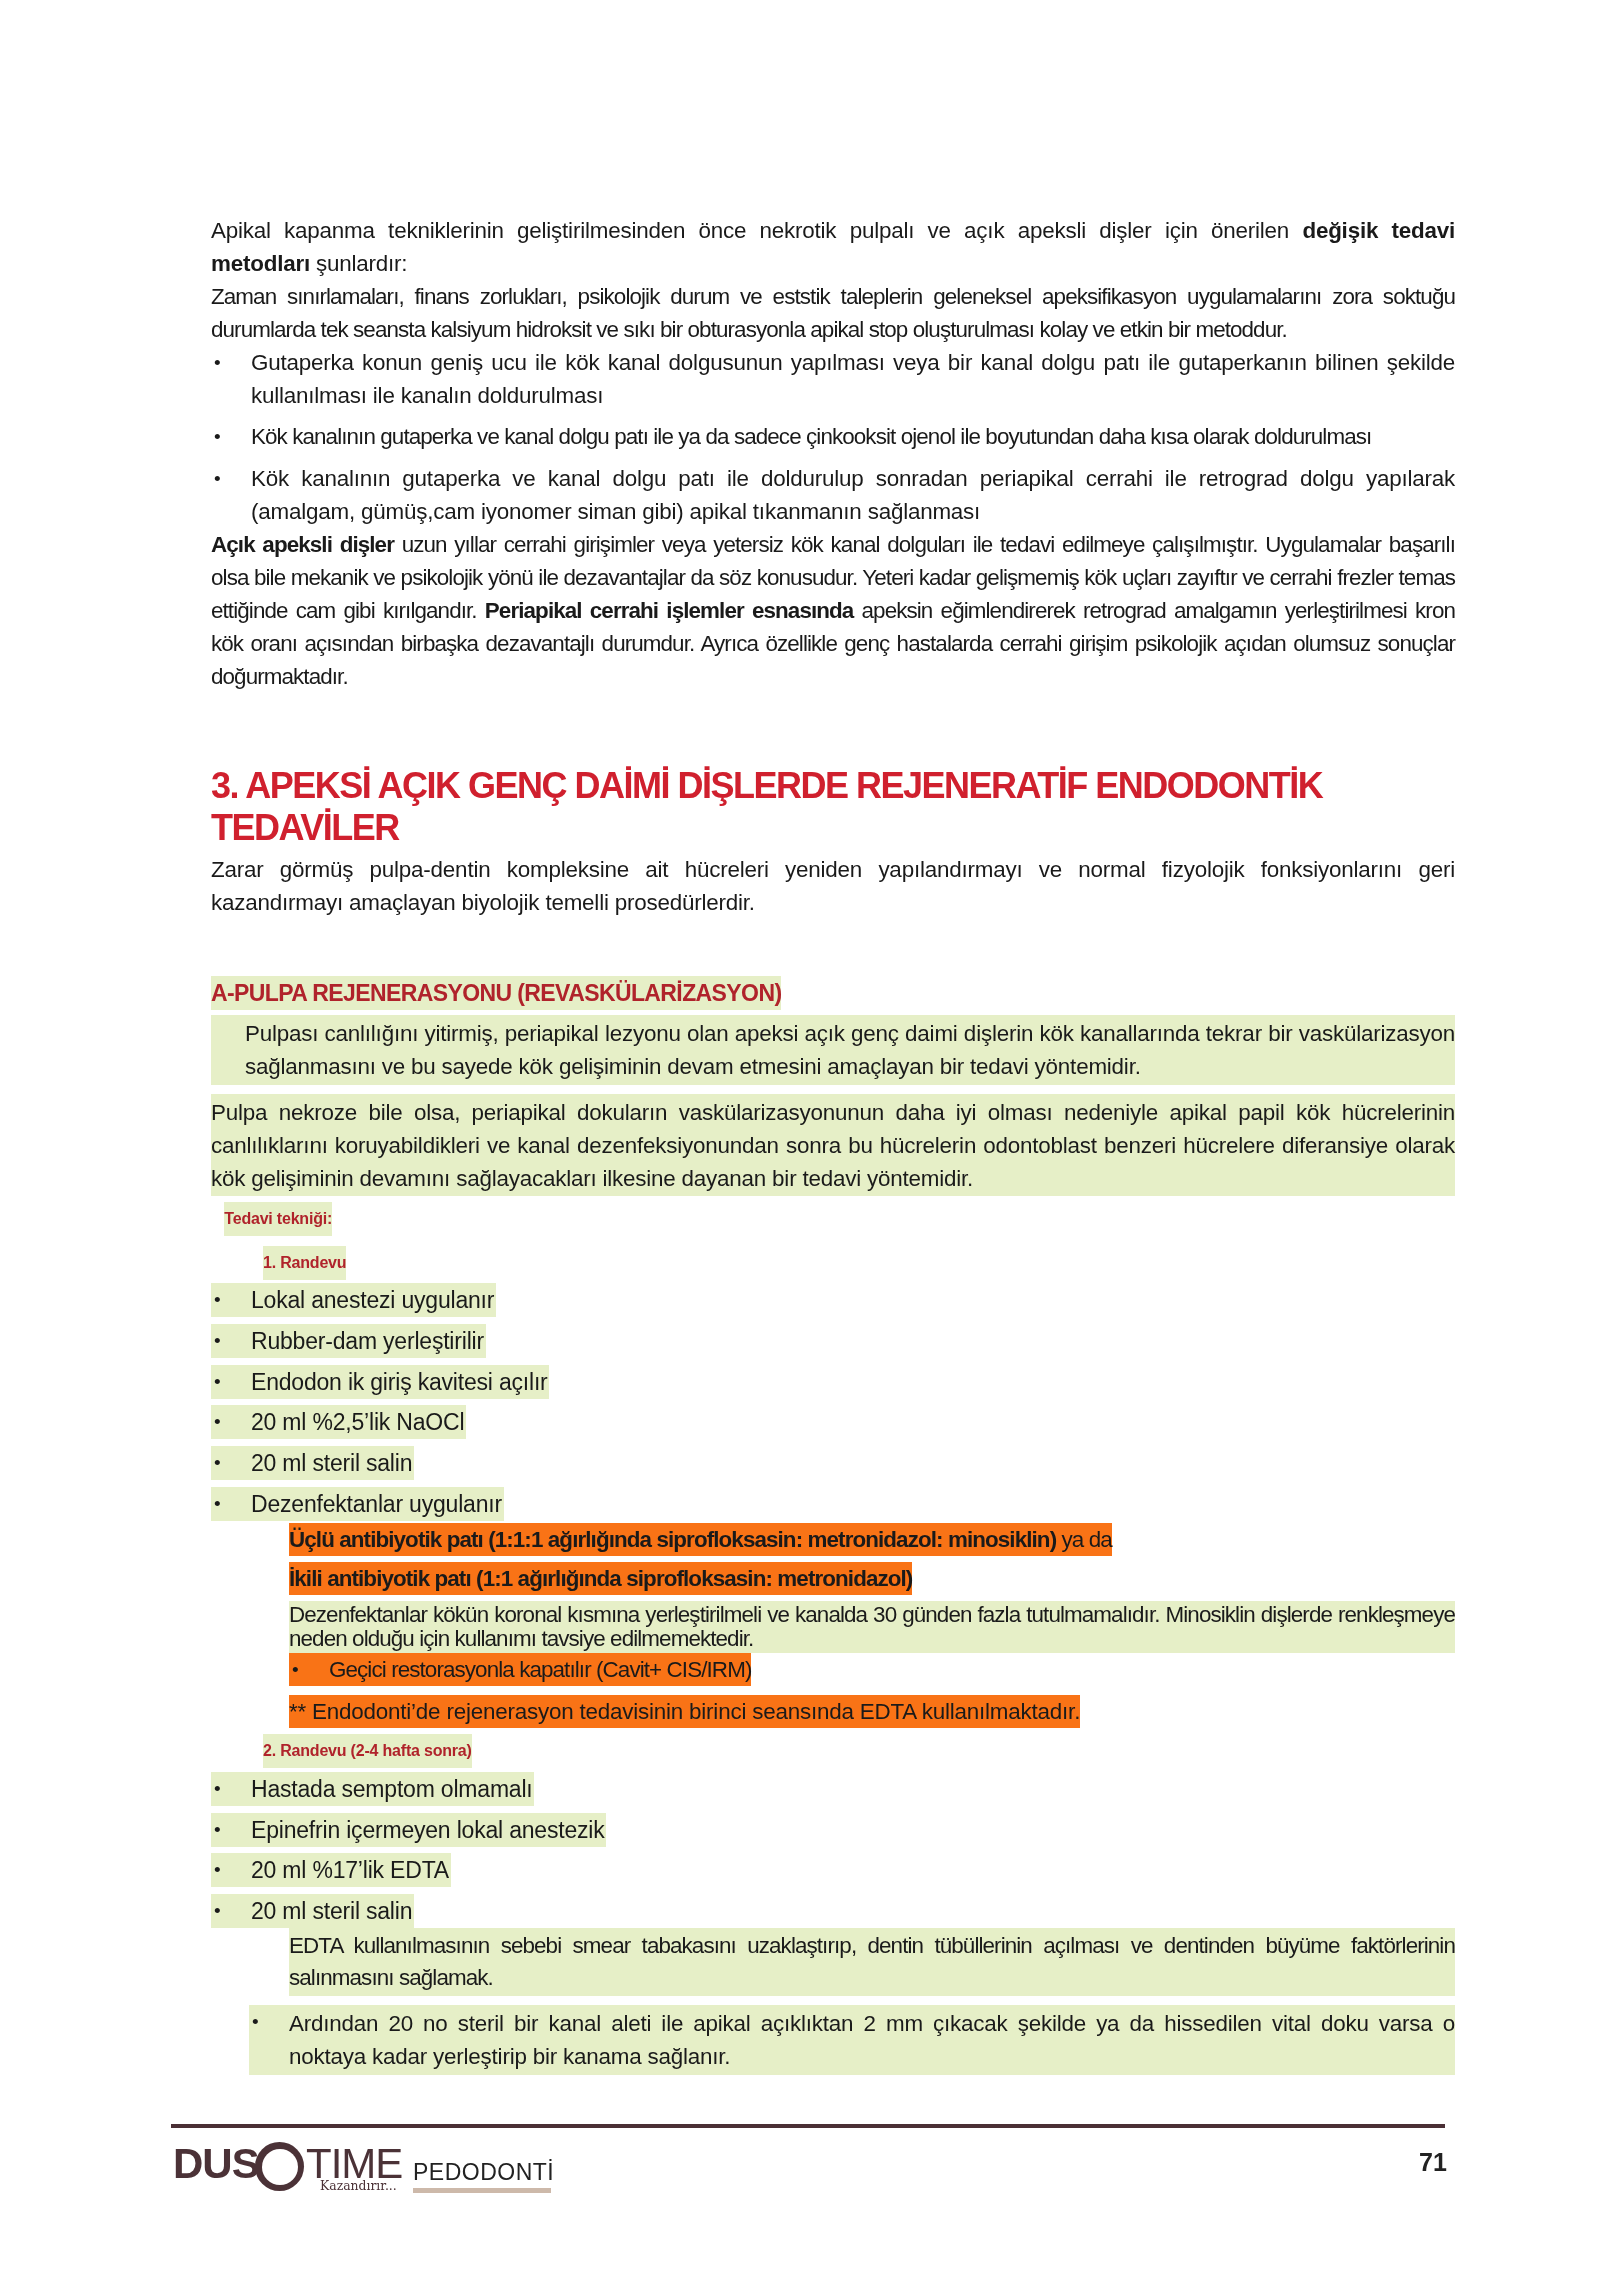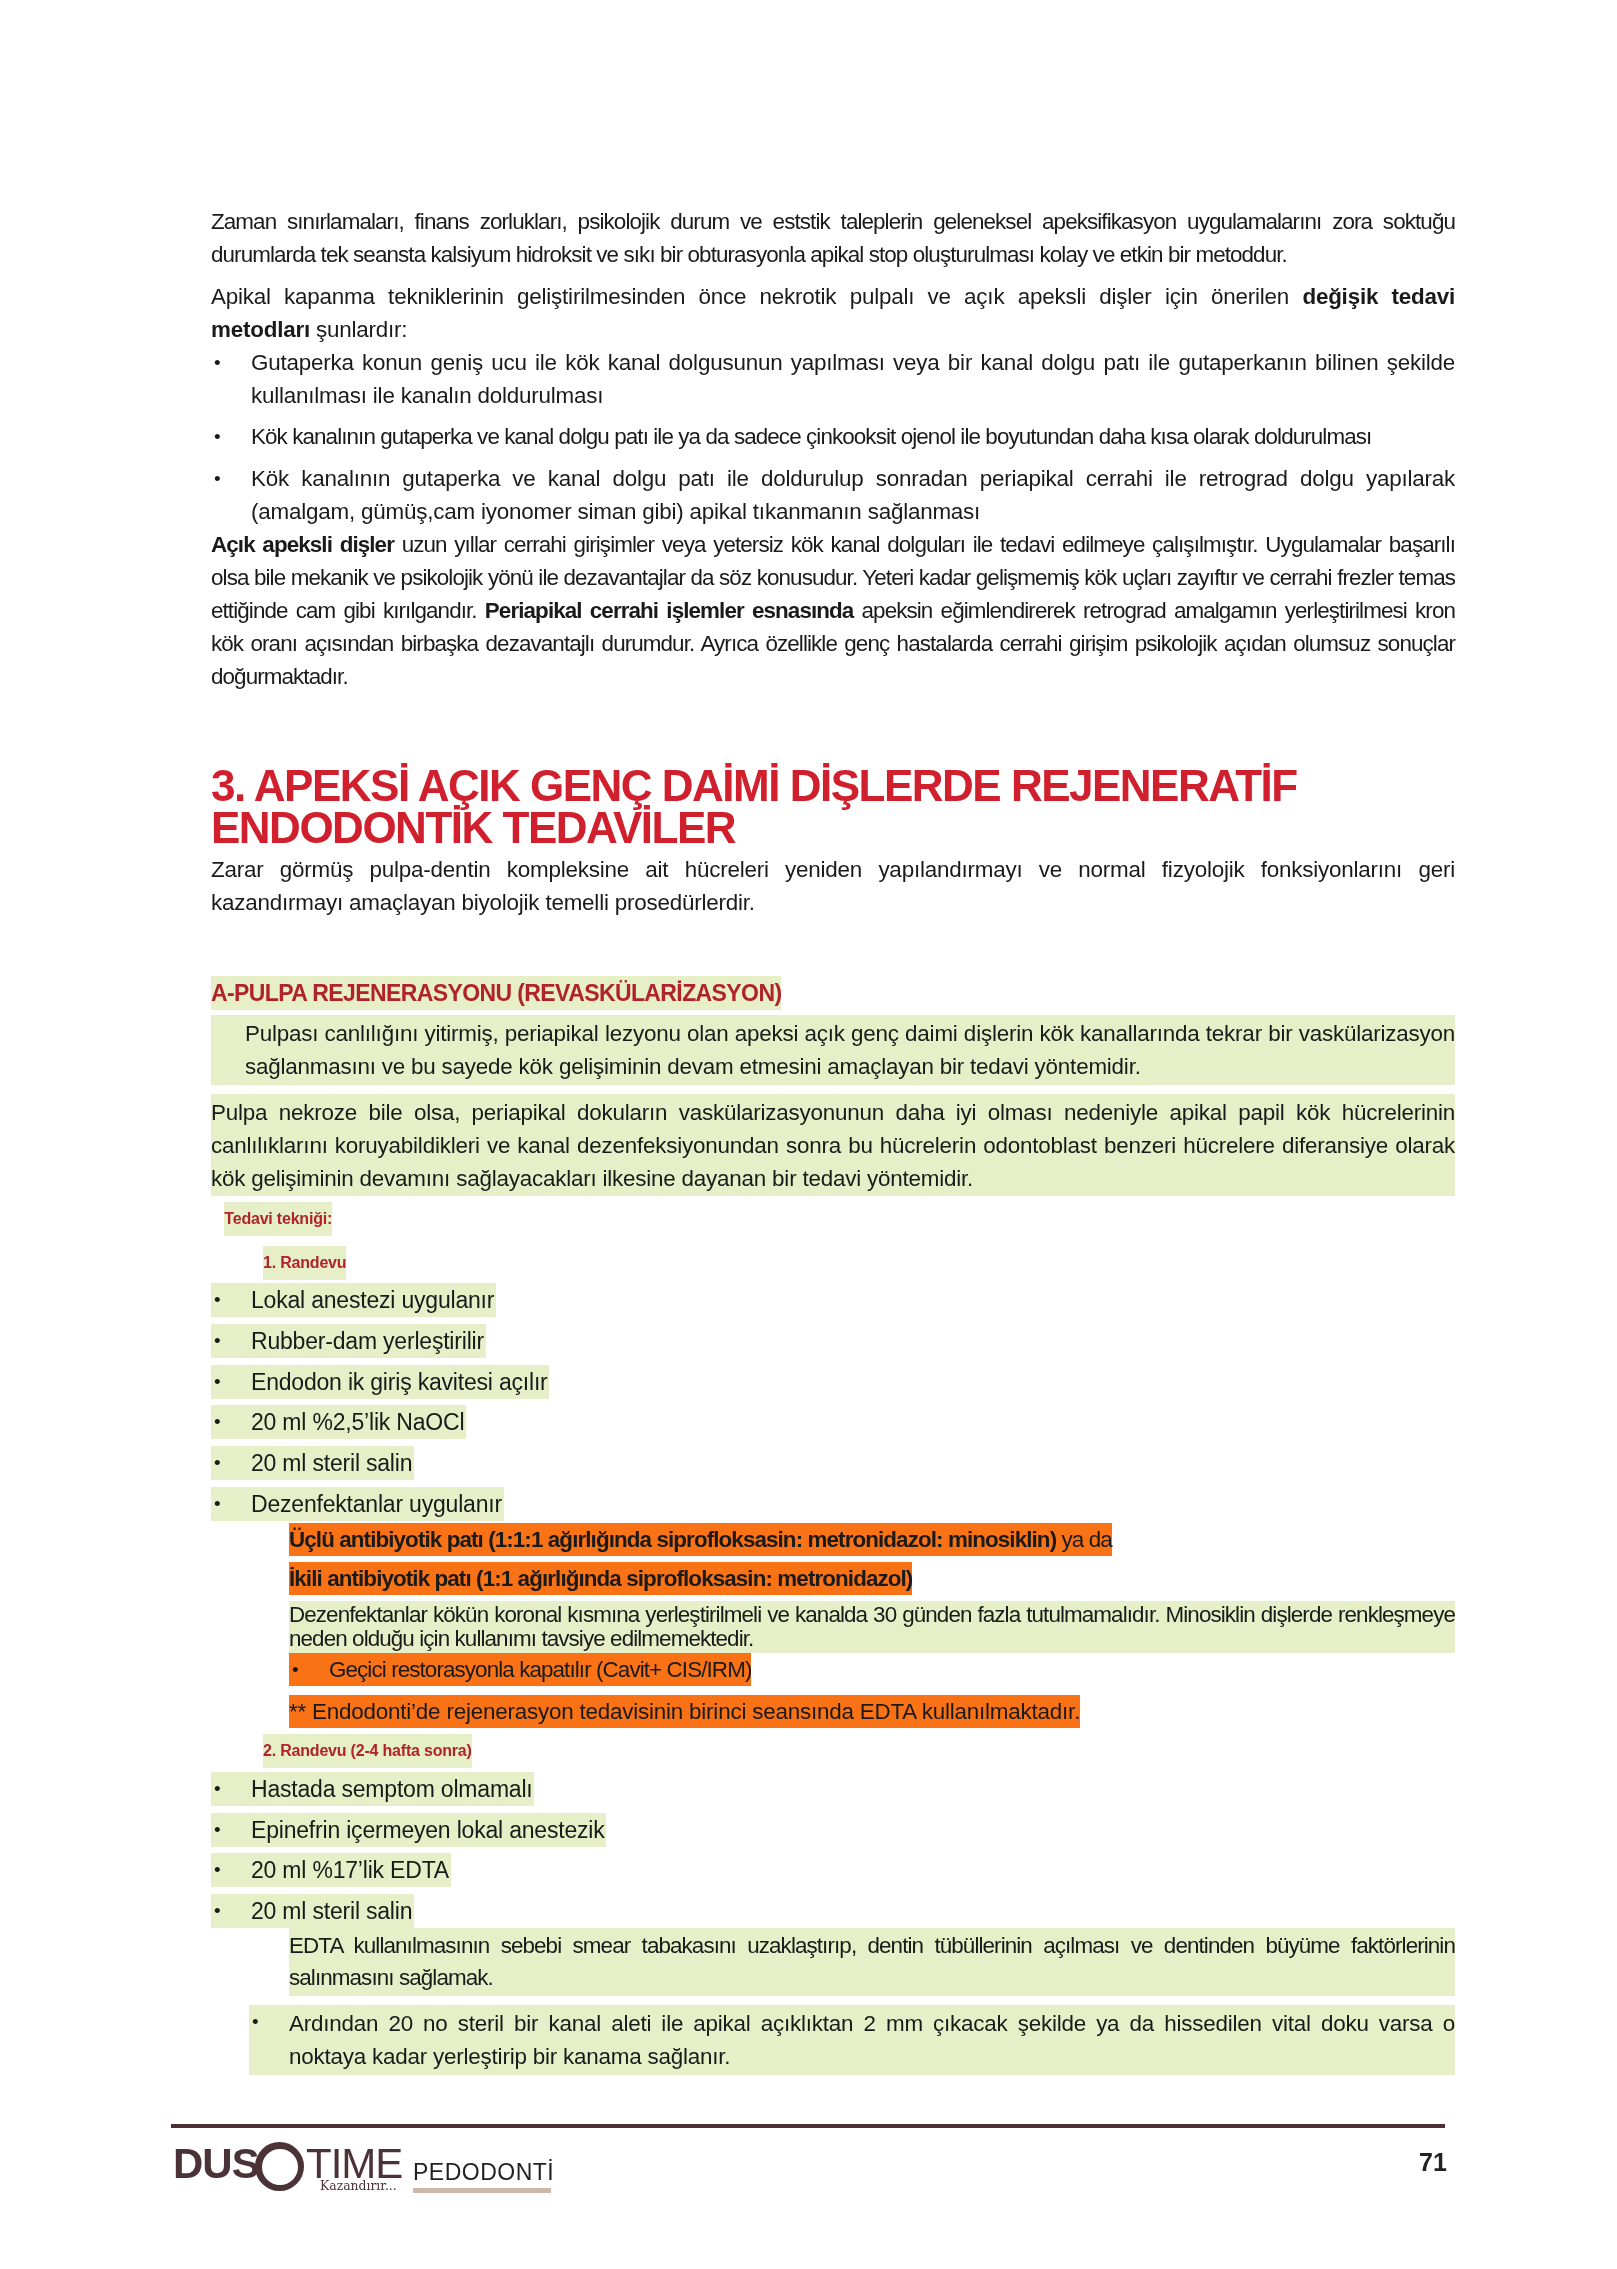--- a/index.html
+++ b/index.html
@@ -10,21 +10,21 @@
   p { margin: 0; }
   .body { font-size: 22.4px; line-height: 33px; letter-spacing: -0.2px; }
   .cond { letter-spacing: -0.9px; }
   .blk { text-align: justify; }
   .gap8 { margin-top: 8.6px; }
   b { font-weight: bold; }
   ul.dots { list-style: none; margin: 0; padding: 0; }
   ul.dots li { position: relative; padding-left: 40px; }
   ul.dots li .bullet { position: absolute; left: 2.9px; top: 0; font-size: 19px; }
   .hl { background: #e6efc7; }
-  .h-main { color: #d0202e; font-weight: bold; font-size: 44px; letter-spacing: -1.5px; margin-top: 72px; line-height: 42px; }
+  .h-main { color: #d0202e; font-weight: bold; font-size: 36px; letter-spacing: -1.5px; margin-top: 72px; line-height: 42px; }
   .h-sub { color: #b0232b; font-weight: bold; font-size: 23px; letter-spacing: -0.6px; display: inline-block; margin-top: 57px; line-height: 34px; }
   .h-red { color: #b0232b; font-weight: bold; font-size: 16px; letter-spacing: -0.2px; display: inline-block; line-height: 34px; }
   .hl-block { background: #e6efc7; padding: 1.9px 0; }
   .inline-hl { background: #f97316; display: inline-block; }
   .li-hl { display: inline-block; background: #e6efc7; padding-right: 1.9px; }
   .lvl1 { margin-left: 13.3px; }
   .lvl2 { margin-left: 52px; }
   .lvl3 { margin-left: 78px; }
   .item { margin-top: 6.7px; line-height: 34px; font-size: 23px; }
   .footer-rule { position: absolute; left: 171px; top: 2124px; width: 1274px; height: 3.8px; background: #4a2f35; }
@@ -36,25 +36,25 @@
   .subject { position: absolute; left: 413px; top: 2159px; font-size: 23px; font-weight: normal; color: #222; letter-spacing: 0.5px; }
   .subject-bar { position: absolute; left: 413px; top: 2188px; width: 138px; height: 4.8px; background: #cdb9aa; }
   .pnum { position: absolute; left: 1419px; top: 2148px; font-size: 25px; font-weight: bold; color: #222; }
 </style>
 </head>
 <body>
 
 <div class="page">
   <div class="content">
 
-    <p class="body blk cond">Zaman sınırlamaları, finans zorlukları, psikolojik durum ve eststik taleplerin geleneksel apeksifikasyon uygulamalarını zora soktuğu durumlarda tek seansta kalsiyum hidroksit ve sıkı bir obturasyonla apikal stop oluşturulması kolay ve etkin bir metoddur.</p>
-
     <p class="body blk gap8">
       <span>Apikal kapanma tekniklerinin geliştirilmesinden önce nekrotik pulpalı ve açık apeksli dişler için önerilen </span><b>değişik tedavi metodları</b><span> şunlardır:</span>
     </p>
+
+    <p class="body blk cond">Zaman sınırlamaları, finans zorlukları, psikolojik durum ve eststik taleplerin geleneksel apeksifikasyon uygulamalarını zora soktuğu durumlarda tek seansta kalsiyum hidroksit ve sıkı bir obturasyonla apikal stop oluşturulması kolay ve etkin bir metoddur.</p>
 
     <ul class="dots body">
       <li class="blk"><span class="bullet">•</span><span>Gutaperka konun geniş ucu ile kök kanal dolgusunun yapılması veya bir kanal dolgu patı ile gutaperkanın bilinen şekilde kullanılması ile kanalın doldurulması</span></li>
       <li class="blk gap8 cond"><span class="bullet">•</span><span>Kök kanalının gutaperka ve kanal dolgu patı ile ya da sadece çinkooksit ojenol ile boyutundan daha kısa olarak doldurulması</span></li>
       <li class="blk gap8"><span class="bullet">•</span><span>Kök kanalının gutaperka ve kanal dolgu patı ile doldurulup sonradan periapikal cerrahi ile retrograd dolgu yapılarak (amalgam, gümüş,cam iyonomer siman gibi) apikal tıkanmanın sağlanması</span></li>
     </ul>
 
     <p class="body blk cond">
       <b>Açık apeksli dişler</b><span> uzun yıllar cerrahi girişimler veya yetersiz kök kanal dolguları ile tedavi edilmeye çalışılmıştır. Uygulamalar başarılı olsa bile mekanik ve psikolojik yönü ile dezavantajlar da söz konusudur. Yeteri kadar gelişmemiş kök uçları zayıftır ve cerrahi frezler temas ettiğinde cam gibi kırılgandır. </span><b>Periapikal cerrahi işlemler esnasında</b><span> apeksin eğimlendirerek retrograd amalgamın yerleştirilmesi kron kök oranı açısından birbaşka dezavantajlı durumdur. Ayrıca özellikle genç hastalarda cerrahi girişim psikolojik açıdan olumsuz sonuçlar doğurmaktadır.</span>
     </p>

